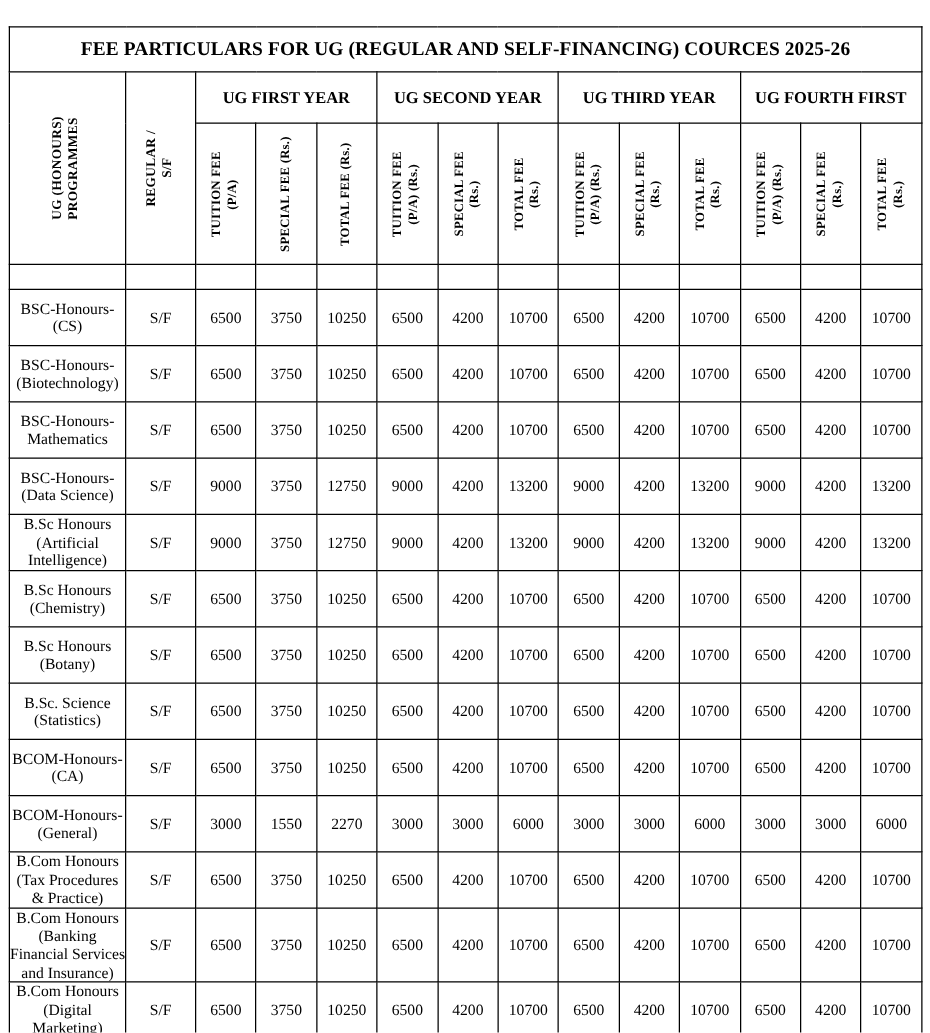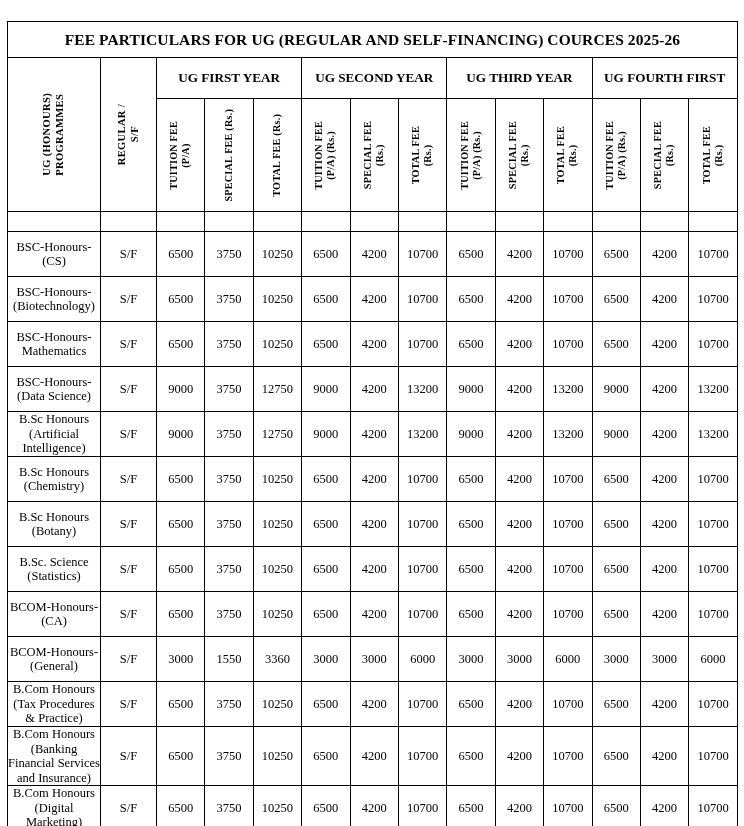--- a/index.html
+++ b/index.html
@@ -380,21 +380,21 @@
           <td class="num">6500</td>
           <td class="num">4200</td>
           <td class="num total">10700</td>
         </tr>
         <tr class="data-row">
           <td class="prog-cell">BCOM-Honours-
 (General)</td>
           <td class="sf-cell">S/F</td>
           <td class="num">3000</td>
           <td class="num">1550</td>
-          <td class="num total">3360</td>
+          <td class="num total">2270</td>
           <td class="num">3000</td>
           <td class="num">3000</td>
           <td class="num total">6000</td>
           <td class="num">3000</td>
           <td class="num">3000</td>
           <td class="num total">6000</td>
           <td class="num">3000</td>
           <td class="num">3000</td>
           <td class="num total">6000</td>
         </tr>

